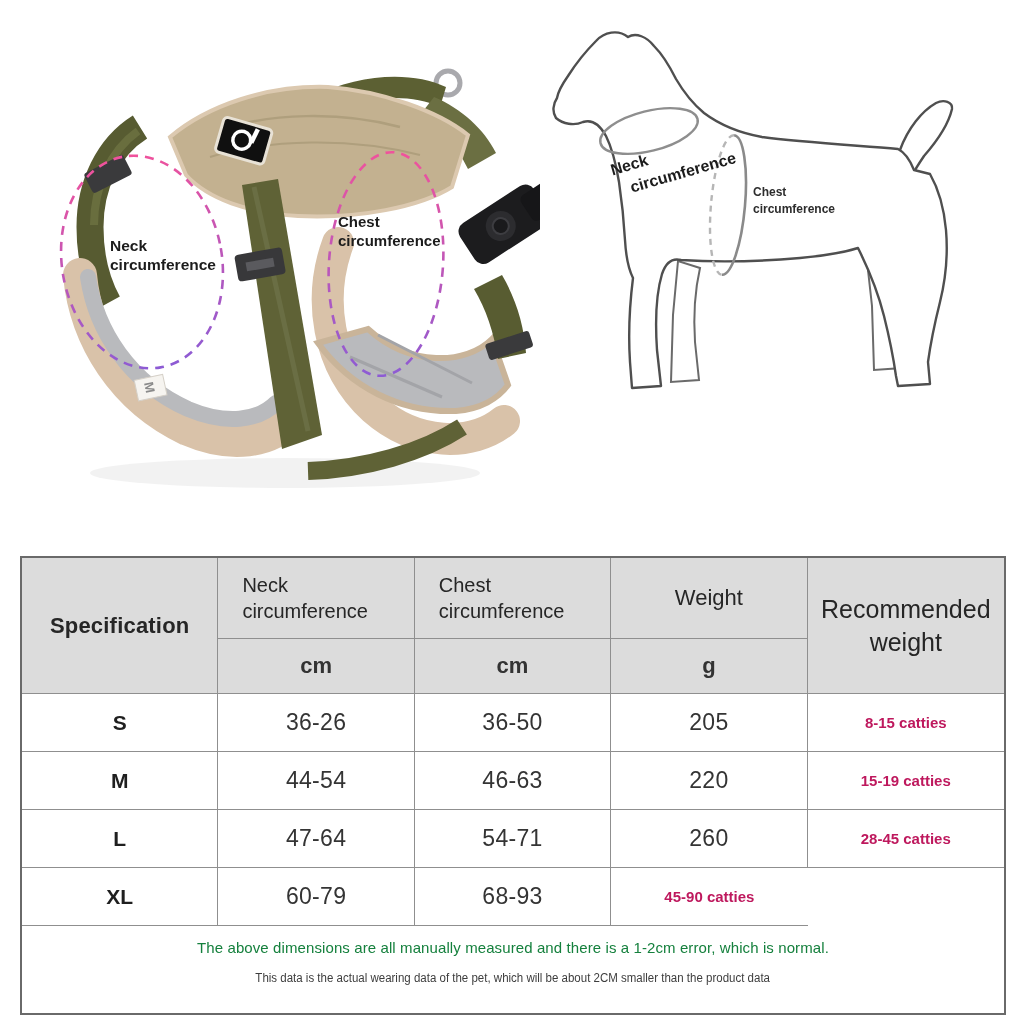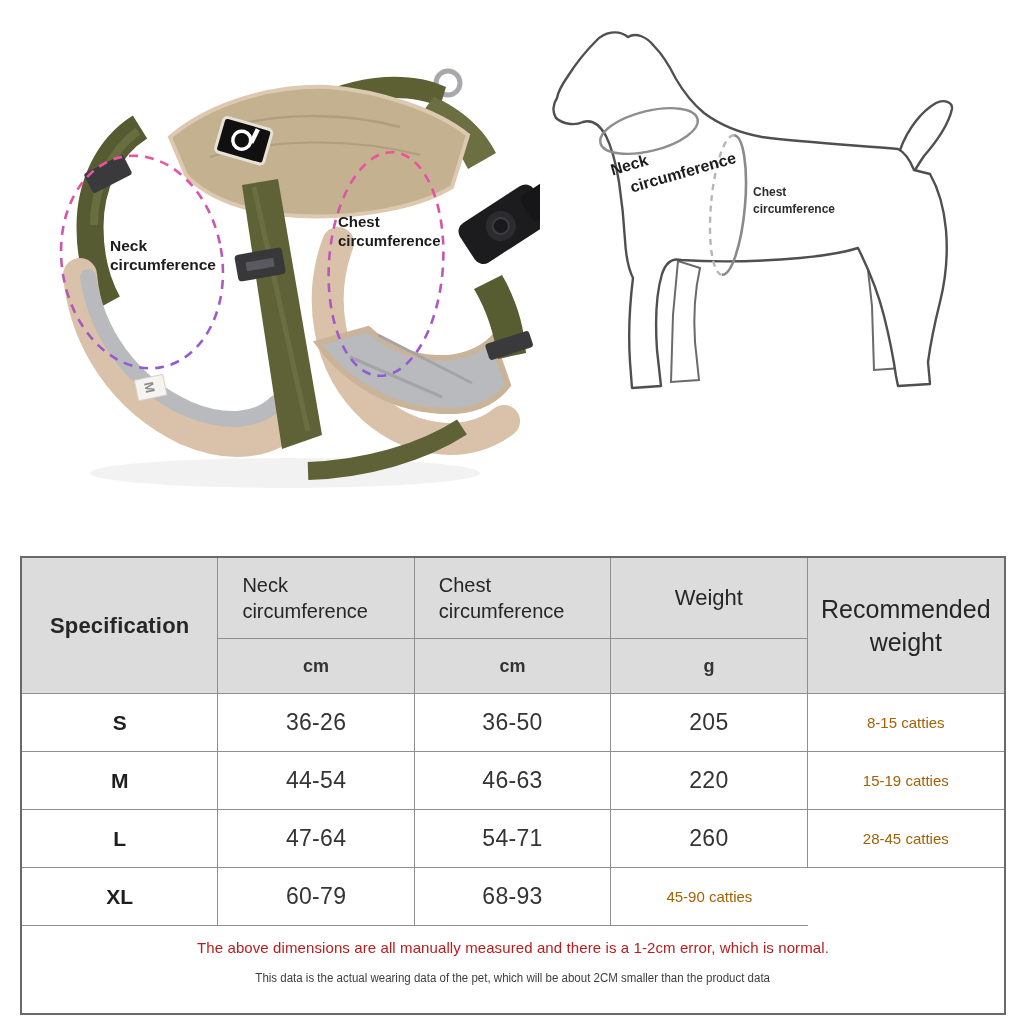--- a/index.html
+++ b/index.html
@@ -28,29 +28,29 @@
     display:flex;align-items:center;justify-content:center;text-align:center;
     color:#262626;
   }
   .cell.col5{border-right:none;}
   .cell.hdr{background:#dcdcdc;}
   .cell.span2{grid-row:span 2;}
   .spec-hdr{font-size:22px;letter-spacing:.2px;font-weight:bold;}
   .circ-hdr{justify-content:flex-start;text-align:left;padding-left:24px;font-size:20px;white-space:pre-line;line-height:1.3;}
   .weight-hdr{font-size:22px;}
   .rec-hdr{font-size:25px;white-space:pre-line;line-height:1.3;}
-  .unit{font-size:18px;font-weight:700;color:#333;}
+  .unit{font-size:22px;font-weight:700;color:#333;}
   .size-cell{font-size:21px;font-weight:700;color:#1f1f1f;}
   .val-cell{font-size:23px;color:#343434;letter-spacing:.3px;}
-  .rec-cell{font-size:15px;font-weight:400;color:#a16207;}
+  .rec-cell{font-size:15px;font-weight:700;color:#be185d;}
   .notes-cell{
     grid-column:1 / span 5;border-right:none;border-bottom:none;
     flex-direction:column;justify-content:flex-start;padding-top:13px;gap:15px;
   }
-  .note-1{font-size:15px;color:#b91c1c;letter-spacing:.1px;}
+  .note-1{font-size:15px;color:#15803d;letter-spacing:.1px;}
   .note-2{font-size:12.5px;color:#3d3d3d;transform:scaleX(.92);}
   svg text{font-family:"Liberation Sans",sans-serif;}
 </style>
 </head>
 <body>
 
 <div id="stage">
 
   <svg style="position:absolute;left:20px;top:35px;" width="520" height="470" viewBox="0 0 520 470">
     <defs>

